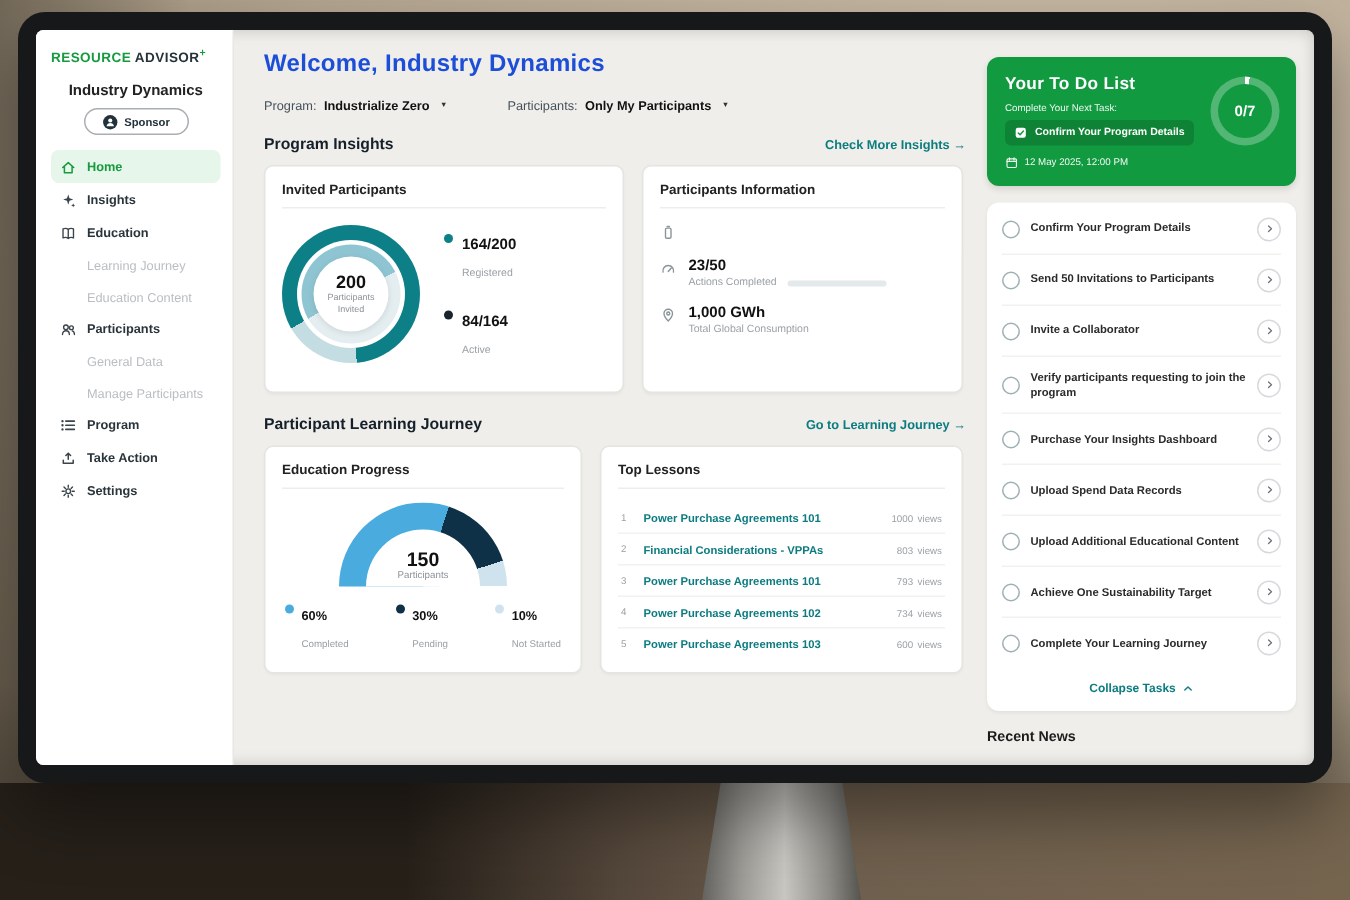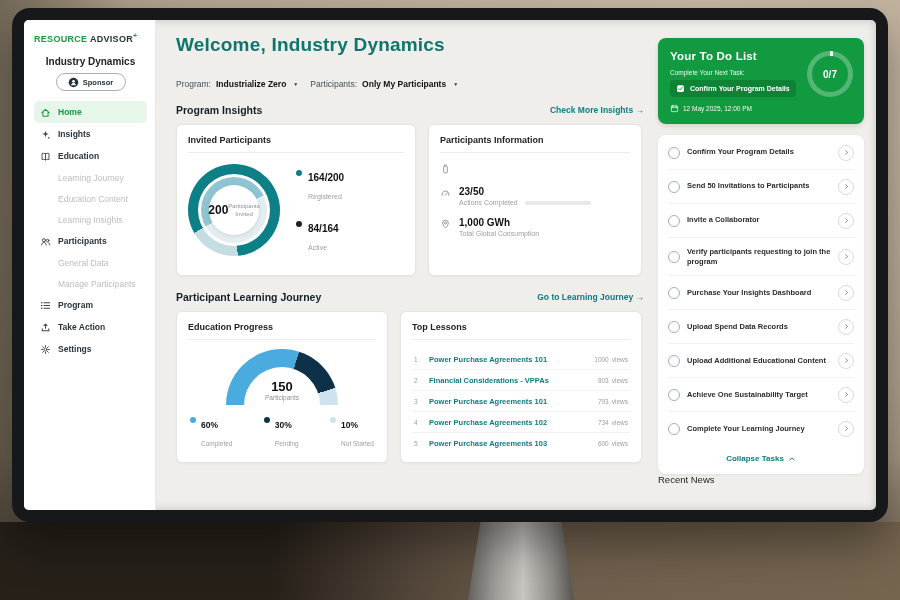--- a/index.html
+++ b/index.html
@@ -32,42 +32,42 @@
   .nav{list-style:none;margin:4px 0 0;padding:0}
   .nav li{display:flex;align-items:center;gap:7px;height:22px;padding:0 6px;border-radius:5px;
     font-size:8.5px;font-weight:700;color:#2a343b;cursor:default}
   .nav li svg{flex:none;color:#3a444b}
   .nav li.active{background:#e7f6ea;color:#169b3f}
   .nav li.active svg{color:#169b3f}
   .nav li.sub{padding-left:24px;color:#b9bec2;font-weight:400;height:21px}
 
   
   .main{flex:1;box-sizing:border-box;padding:14px 14px 0 20px;min-width:0}
-  .title{font-size:19px;font-weight:700;color:#0f766e;letter-spacing:.2px}
-  .filters{display:flex;gap:12px;margin-top:23px;align-items:center}
+  .title{font-size:16px;font-weight:700;color:#1d4ed8;letter-spacing:.2px}
+  .filters{display:flex;gap:40px;margin-top:13px;align-items:center}
   .filter{display:flex;gap:5px;align-items:center;font-size:8.5px;color:#45505a}
   .filter b{color:#111;cursor:pointer}
   .car{font-size:5px;color:#333;margin-left:2px}
   .sectionrow{display:flex;justify-content:space-between;align-items:center;margin-top:15px;margin-bottom:8px}
   .sectiontitle{font-size:10.5px;font-weight:700;color:#16202a}
   .tlink{font-size:8.5px;font-weight:700;color:#0c7c80;cursor:pointer;white-space:nowrap}
   .cards{display:flex;gap:12px}
   .card{background:#fff;border:1px solid #e4e4e0;border-radius:6px;padding:10px 11px;box-sizing:border-box;
     box-shadow:0 1px 2px rgba(0,0,0,.04)}
   .card-h{font-size:9px;font-weight:700;color:#222;padding-bottom:7px;border-bottom:1px solid #ededeb;margin-bottom:9px}
 
   
   .card-invited{width:240px;height:152px}
   .donut-row{display:flex;align-items:center;gap:16px;padding-top:2px}
   .donut{position:relative;width:92px;height:92px;flex:none}
   .ring{position:absolute;border-radius:50%}
   .r-outer{inset:0;background:conic-gradient(from 240deg,#0d7f86 0 82%,#c4dde2 82% 100%)}
   .h1{position:absolute;inset:10px;background:#fff;border-radius:50%}
   .r-inner{inset:13px;background:conic-gradient(from 240deg,#8fc5d2 0 51%,#e4edf0 51% 100%)}
-  .h2{position:absolute;inset:21px;background:#fff;border-radius:50%;display:flex;flex-direction:row;
+  .h2{position:absolute;inset:21px;background:#fff;border-radius:50%;display:flex;flex-direction:column;
     align-items:center;justify-content:center;text-align:center;box-shadow:0 1px 4px rgba(0,0,0,.10)}
   .h2 .v{font-size:12px;font-weight:700;color:#111}
   .h2 .l{font-size:6px;color:#8b9298;width:46px;line-height:1.25;margin-top:1px}
   .leg{display:flex;flex-direction:column;gap:15px}
   .leg-item{display:flex;gap:6px}
   .leg-dot{width:6px;height:6px;border-radius:50%;margin-top:3px;flex:none}
   .leg-v{font-size:10px;font-weight:700;color:#111;line-height:1.15}
   .leg-l{font-size:7px;color:#9aa1a6}
   .dot-teal{background:#0d7f86}.dot-navy{background:#18242e}
   .dot-blue{background:#4aabdf}.dot-dnavy{background:#0f3148}.dot-pale{background:#cfe3ee}
@@ -117,21 +117,21 @@
   .todo-ring-hole{position:absolute;inset:5px;background:#119a40;border-radius:50%;
     display:flex;align-items:center;justify-content:center;font-size:10px;font-weight:700;color:#fff}
   .tasks-card{background:#fff;border-radius:8px;margin-top:11px;padding:1px 10px;box-shadow:0 1px 3px rgba(0,0,0,.06)}
   .task{display:flex;align-items:center;gap:7px;padding:8.5px 0;border-bottom:1px solid #f1f1ef;cursor:pointer}
   .task-check{width:10px;height:10px;border:1px solid #9fb0b5;border-radius:50%;flex:none;background:#fff}
   .task-label{flex:1;font-size:7.5px;font-weight:600;color:#2b2b2b;line-height:1.35}
   .task-go{width:14px;height:14px;border:1px solid #d7dadc;border-radius:50%;display:flex;align-items:center;
     justify-content:center;flex:none;color:#6a7control;color:#6a7277;background:#fff}
   .collapse{display:flex;justify-content:center;align-items:center;gap:4px;padding:9px 0 10px;
     color:#0c7c80;font-weight:700;font-size:8px;cursor:pointer}
-  .newsrow{font-size:9.5px;font-weight:400;color:#1c1c1c}
+  .newsrow{margin-top:12px;font-size:9.5px;font-weight:700;color:#1c1c1c}
 </style>
 </head>
 <body>
 
 <div class="floor"></div>
 <div class="stand"></div>
 
 <div class="monitor">
 <div class="screen">
 
@@ -167,23 +167,20 @@
         <svg width="11" height="11" viewBox="0 0 12 12" fill="none" stroke="currentColor" stroke-width="1.0" stroke-linecap="round" stroke-linejoin="round">
               <path d="M6 3.2C5 2.4 3.4 2.3 2.2 2.8V9.4C3.4 8.9 5 9 6 9.8 7 9 8.6 8.9 9.8 9.4V2.8C8.6 2.3 7 2.4 6 3.2ZM6 3.2V9.8"></path>
             </svg>
         <span>Education</span>
       </li>
       <li class="sub">
             <span>Learning Journey</span>
           </li>
       <li class="sub">
             <span>Education Content</span>
-          </li>
-      <li class="sub">
-            <span>Learning Insights</span>
           </li>
       <li>
         <svg width="11" height="11" viewBox="0 0 12 12" fill="none" stroke="currentColor" stroke-width="1.0" stroke-linecap="round" stroke-linejoin="round">
               <circle cx="4.3" cy="4.6" r="1.7"></circle>
               <path d="M1.8 9.8C1.8 8.1 2.9 7.1 4.3 7.1 5.7 7.1 6.8 8.1 6.8 9.8"></path>
               <circle cx="8.3" cy="4.9" r="1.4"></circle>
               <path d="M8.9 7.2C9.9 7.5 10.5 8.4 10.5 9.8"></path>
             </svg>
         <span>Participants</span>
       </li>

